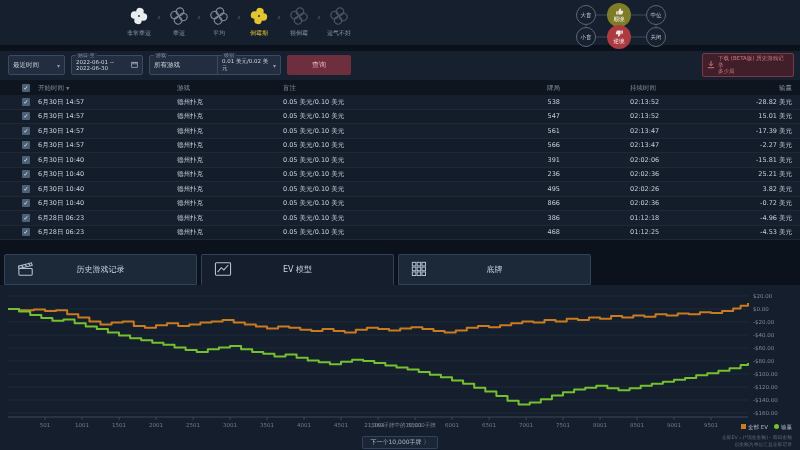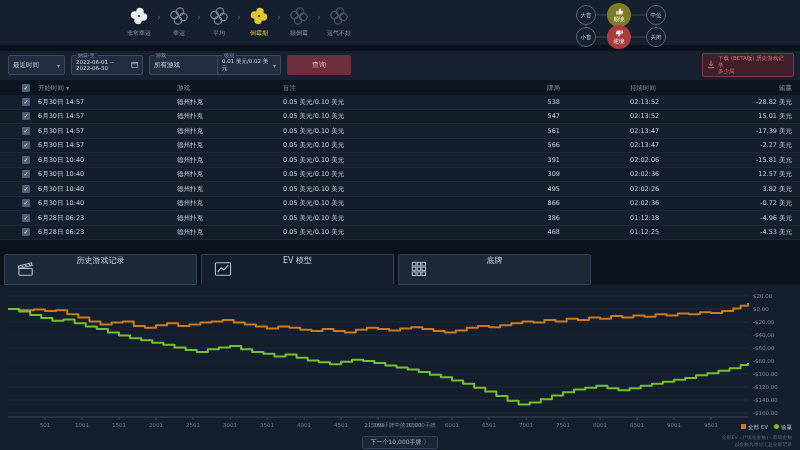--- a/index.html
+++ b/index.html
@@ -45,21 +45,21 @@
   .cb { position:absolute; left:22px; top:50%; transform:translateY(-50%); width:8px; height:8px; background:#4d6077; border-radius:1px;
     color:#e8eef4; font-size:6px; line-height:8px; text-align:center; }
   .c-date { left:38px; } .c-game { left:177px; } .c-blind { left:283px;text-align:center; }
   .c-hands { left:500px; width:60px; text-align:right; } .c-dur { left:630px; } .c-win { left:700px; width:92px; text-align:right; }
   .summary { position:absolute; left:0; top:240px; width:800px; height:12px; background:#1b2634; color:#cdd5de; font-size:6px;
     display:flex; align-items:center; padding-left:8px; }
 
   
   .tabs { position:absolute; left:0; top:254px; width:800px; height:31px; }
   .tab { position:absolute; top:0; width:193px; height:31px; background:#1c2939; border:1px solid #32415c; border-radius:2px 2px 0 0;
-    display:flex; align-items:flex-start; justify-content:center; gap:8px; color:#ccd5df; font-size:8px; }
+    display:flex; align-items:center; justify-content:center; gap:8px; color:#ccd5df; font-size:8px; }
   .tab .ticon { position:absolute; left:12px; top:6px; }
   .tab.active { background:#141e2c; border-color:#32415c; border-bottom-color:#141e2c; }
 
   
   .chartpanel { position:absolute; left:0; top:285px; width:800px; height:165px; background:#141e2c; }
   .chart-foot-center { position:absolute; left:0; right:0; top:422px; text-align:center; }
   .hands-note { font-size:5.5px; color:#7b8798; }
   .next-btn { display:inline-block; margin-top:3px; font-size:6px; color:#aeb8c6; border:1px solid #32415c; border-radius:2px; padding:1px 8px; background:#1a2636; }
   .legend { position:absolute; right:8px; top:424px; display:flex; align-items:center; gap:6px; font-size:5.5px; color:#aeb8c6; }
   .legend .sw { width:5px; height:5px; display:inline-block; margin-right:2px; }
@@ -293,23 +293,23 @@
     <span class="cell c-blind">0.05 美元/0.10 美元</span>
     <span class="cell c-hands">391</span>
     <span class="cell c-dur">02:02:06</span>
     <span class="cell c-win">-15.81 美元</span>
         </div>
         <div class="trow">
     <span class="cb">✓</span>
     <span class="cell c-date">6月30日 10:40</span>
     <span class="cell c-game">德州扑克</span>
     <span class="cell c-blind">0.05 美元/0.10 美元</span>
-    <span class="cell c-hands">309</span>
+    <span class="cell c-hands">236</span>
     <span class="cell c-dur">02:02:36</span>
-    <span class="cell c-win">12.57 美元</span>
+    <span class="cell c-win">25.21 美元</span>
         </div>
         <div class="trow">
     <span class="cb">✓</span>
     <span class="cell c-date">6月30日 10:40</span>
     <span class="cell c-game">德州扑克</span>
     <span class="cell c-blind">0.05 美元/0.10 美元</span>
     <span class="cell c-hands">495</span>
     <span class="cell c-dur">02:02:26</span>
     <span class="cell c-win">3.82 美元</span>
         </div>

